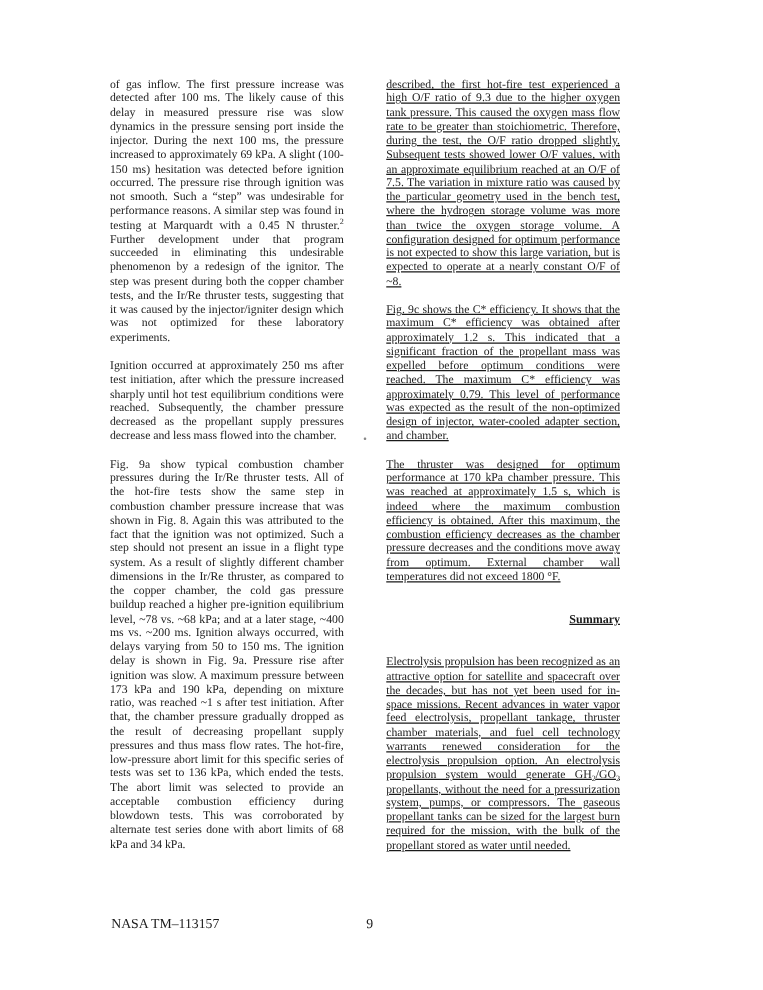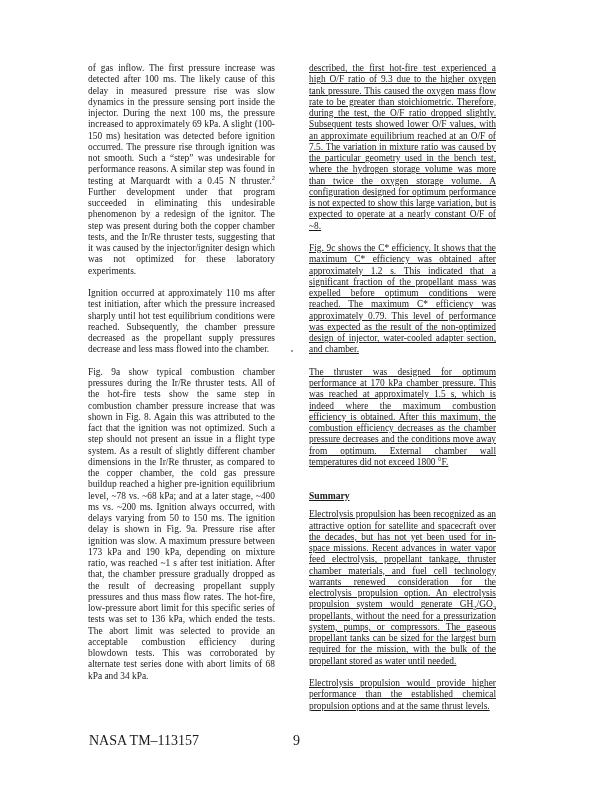--- a/index.html
+++ b/index.html
@@ -2,42 +2,41 @@
 <html><head>
 <meta charset="utf-8">
 <style>
   html, body { margin: 0; padding: 0; background: #ffffff; }
   body { width: 610px; height: 792px; position: relative; overflow: hidden;
          font-family: "Liberation Serif", serif; color: #1a1a1a; }
   .col { position: absolute; top: 63px; width: 187px; font-size: 9.4px; line-height: 11.25px; }
   .col.left { left: 88px; }
   .col.right { left: 309px; text-decoration: underline; }
   .col p { margin: 0 0 11.25px 0; text-align: justify; }
-  .heading { text-align: left; font-weight: bold; font-size: 9.6px; margin: 22px 0 8px 0; }
-  .footer { position: absolute; top: 733px; left: 89px; width: 210px; font-size: 14px; }
+  .heading { text-align: right; font-weight: bold; font-size: 9.6px; margin: 22px 0 24px 0; }
+  .footer { position: absolute; top: 733px; left: 89px; width: 210px; font-size: 11px; }
   .footer .page { position: absolute; left: 204px; top: 0; }
   sup, sub { font-size: 6.5px; line-height: 0; }
   .dot { position: absolute; left: 291px; top: 350px; width: 1.5px; height: 1.5px; background: #888; border-radius: 50%; }
 </style>
 </head>
 <body>
 
 <div class="col left">
   <p><span>of gas inflow. The first pressure increase was detected after 100 ms. The likely cause of this delay in measured pressure rise was slow dynamics in the pressure sensing port inside the injector. During the next 100 ms, the pressure increased to approximately 69 kPa. A slight (100-150 ms) hesitation was detected before ignition occurred. The pressure rise through ignition was not smooth. Such a “step” was undesirable for performance reasons.  A similar step was found in testing at Marquardt with a 0.45 N thruster.</span><sup>2</sup><span> Further development under that program succeeded in eliminating this undesirable phenomenon by a redesign of the ignitor. The step was present during both the copper chamber tests, and the Ir/Re thruster tests, suggesting that it was caused by the injector/igniter design which was not optimized for these laboratory experiments.</span></p>
-  <p>Ignition occurred at approximately 110 ms after test initiation, after which the pressure increased sharply until hot test equilibrium conditions were reached. Subsequently, the chamber pressure decreased as the propellant supply pressures decrease and less mass flowed into the chamber.</p>
+  <p>Ignition occurred at approximately 250 ms after test initiation, after which the pressure increased sharply until hot test equilibrium conditions were reached. Subsequently, the chamber pressure decreased as the propellant supply pressures decrease and less mass flowed into the chamber.</p>
   <p>Fig. 9a show typical combustion chamber pressures during the Ir/Re thruster tests. All of the hot-fire tests show the same step in combustion chamber pressure increase that was shown in Fig. 8. Again this was attributed to the fact that the ignition was not optimized. Such a step should not present an issue in a flight type system. As a result of slightly different chamber dimensions in the Ir/Re thruster, as compared to the copper chamber, the cold gas pressure buildup reached a higher pre-ignition equilibrium level, ~78 vs. ~68 kPa; and at a later stage, ~400 ms vs. ~200 ms. Ignition always occurred, with delays varying from 50 to 150 ms. The ignition delay is shown in Fig. 9a. Pressure rise after ignition was slow. A maximum pressure between 173 kPa and 190 kPa, depending on mixture ratio, was reached ~1 s after test initiation. After that, the chamber pressure gradually dropped as the result of decreasing propellant supply pressures and thus mass flow rates. The hot-fire, low-pressure abort limit for this specific series of tests was set to 136 kPa, which ended the tests. The abort limit was selected to provide an acceptable combustion efficiency during blowdown tests. This was corroborated by alternate test series done with abort limits of 68 kPa and 34 kPa.</p>
 </div>
 
 <div class="dot"></div>
 
 <div class="col right">
   <p>described, the first hot-fire test experienced a high O/F ratio of 9.3 due to the higher oxygen tank pressure. This caused the oxygen mass flow rate to be greater than stoichiometric. Therefore, during the test, the O/F ratio dropped slightly. Subsequent tests showed lower O/F values, with an approximate equilibrium reached at an O/F of 7.5. The variation in mixture ratio was caused by the particular geometry used in the bench test, where the hydrogen storage volume was more than twice the oxygen storage volume. A configuration designed for optimum performance is not expected to show this large variation, but is expected to operate at a nearly constant O/F of ~8.</p>
   <p>Fig. 9c shows the C* efficiency. It shows that the maximum C* efficiency was obtained after approximately 1.2 s. This indicated that a significant fraction of the propellant mass was expelled before optimum conditions were reached. The maximum C* efficiency was approximately 0.79. This level of performance was expected as the result of the non-optimized design of injector, water-cooled adapter section, and chamber.</p>
   <p>The thruster was designed for optimum performance at 170 kPa chamber pressure. This was reached at approximately 1.5 s, which is indeed where the maximum combustion efficiency is obtained. After this maximum, the combustion efficiency decreases as the chamber pressure decreases and the conditions move away from optimum. External chamber wall temperatures did not exceed 1800 °F.</p>
   <div class="heading">Summary</div>
   <p><span>Electrolysis propulsion has been recognized as an attractive option for satellite and spacecraft over the decades, but has not yet been used for in-space missions. Recent advances in water vapor feed electrolysis, propellant tankage, thruster chamber materials, and fuel cell technology warrants renewed consideration for the electrolysis propulsion option. An electrolysis propulsion system would generate GH</span><sub>2</sub><span>/GO</span><sub>2</sub><span> propellants, without the need for a pressurization system, pumps, or compressors. The gaseous propellant tanks can be sized for the largest burn required for the mission, with the bulk of the propellant stored as water until needed.</span></p>
-  <p>Electrolysis propulsion would provide higher performance than the established chemical propulsion options and at the same thrust levels.</p>
 </div>
 
 <div class="footer">
   <span>NASA TM–113157</span>
   <span class="page">9</span>
 </div>
 
 </body></html>

